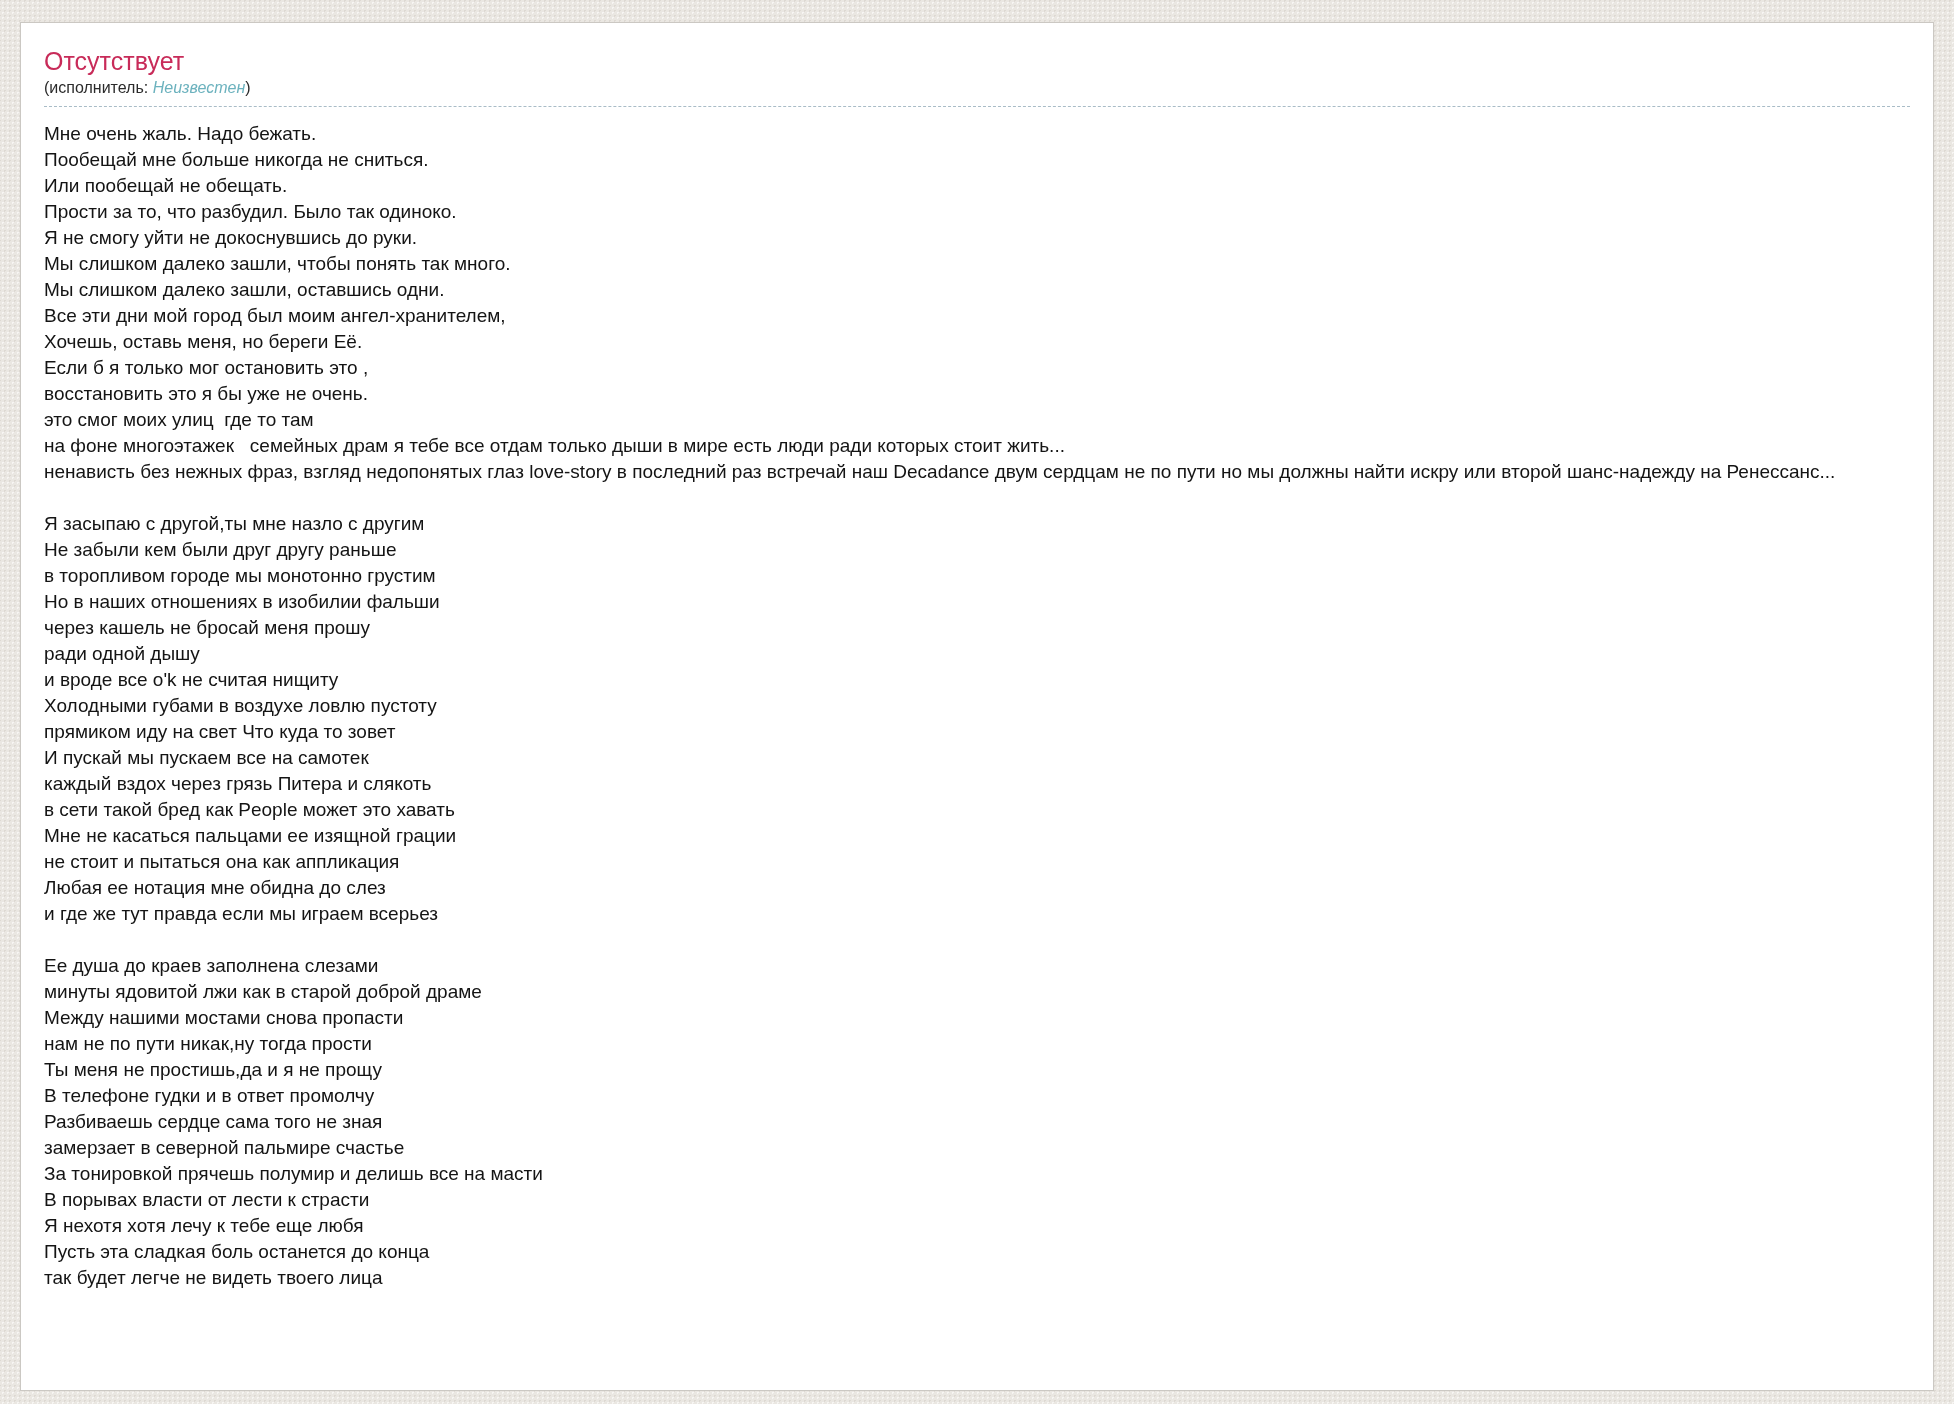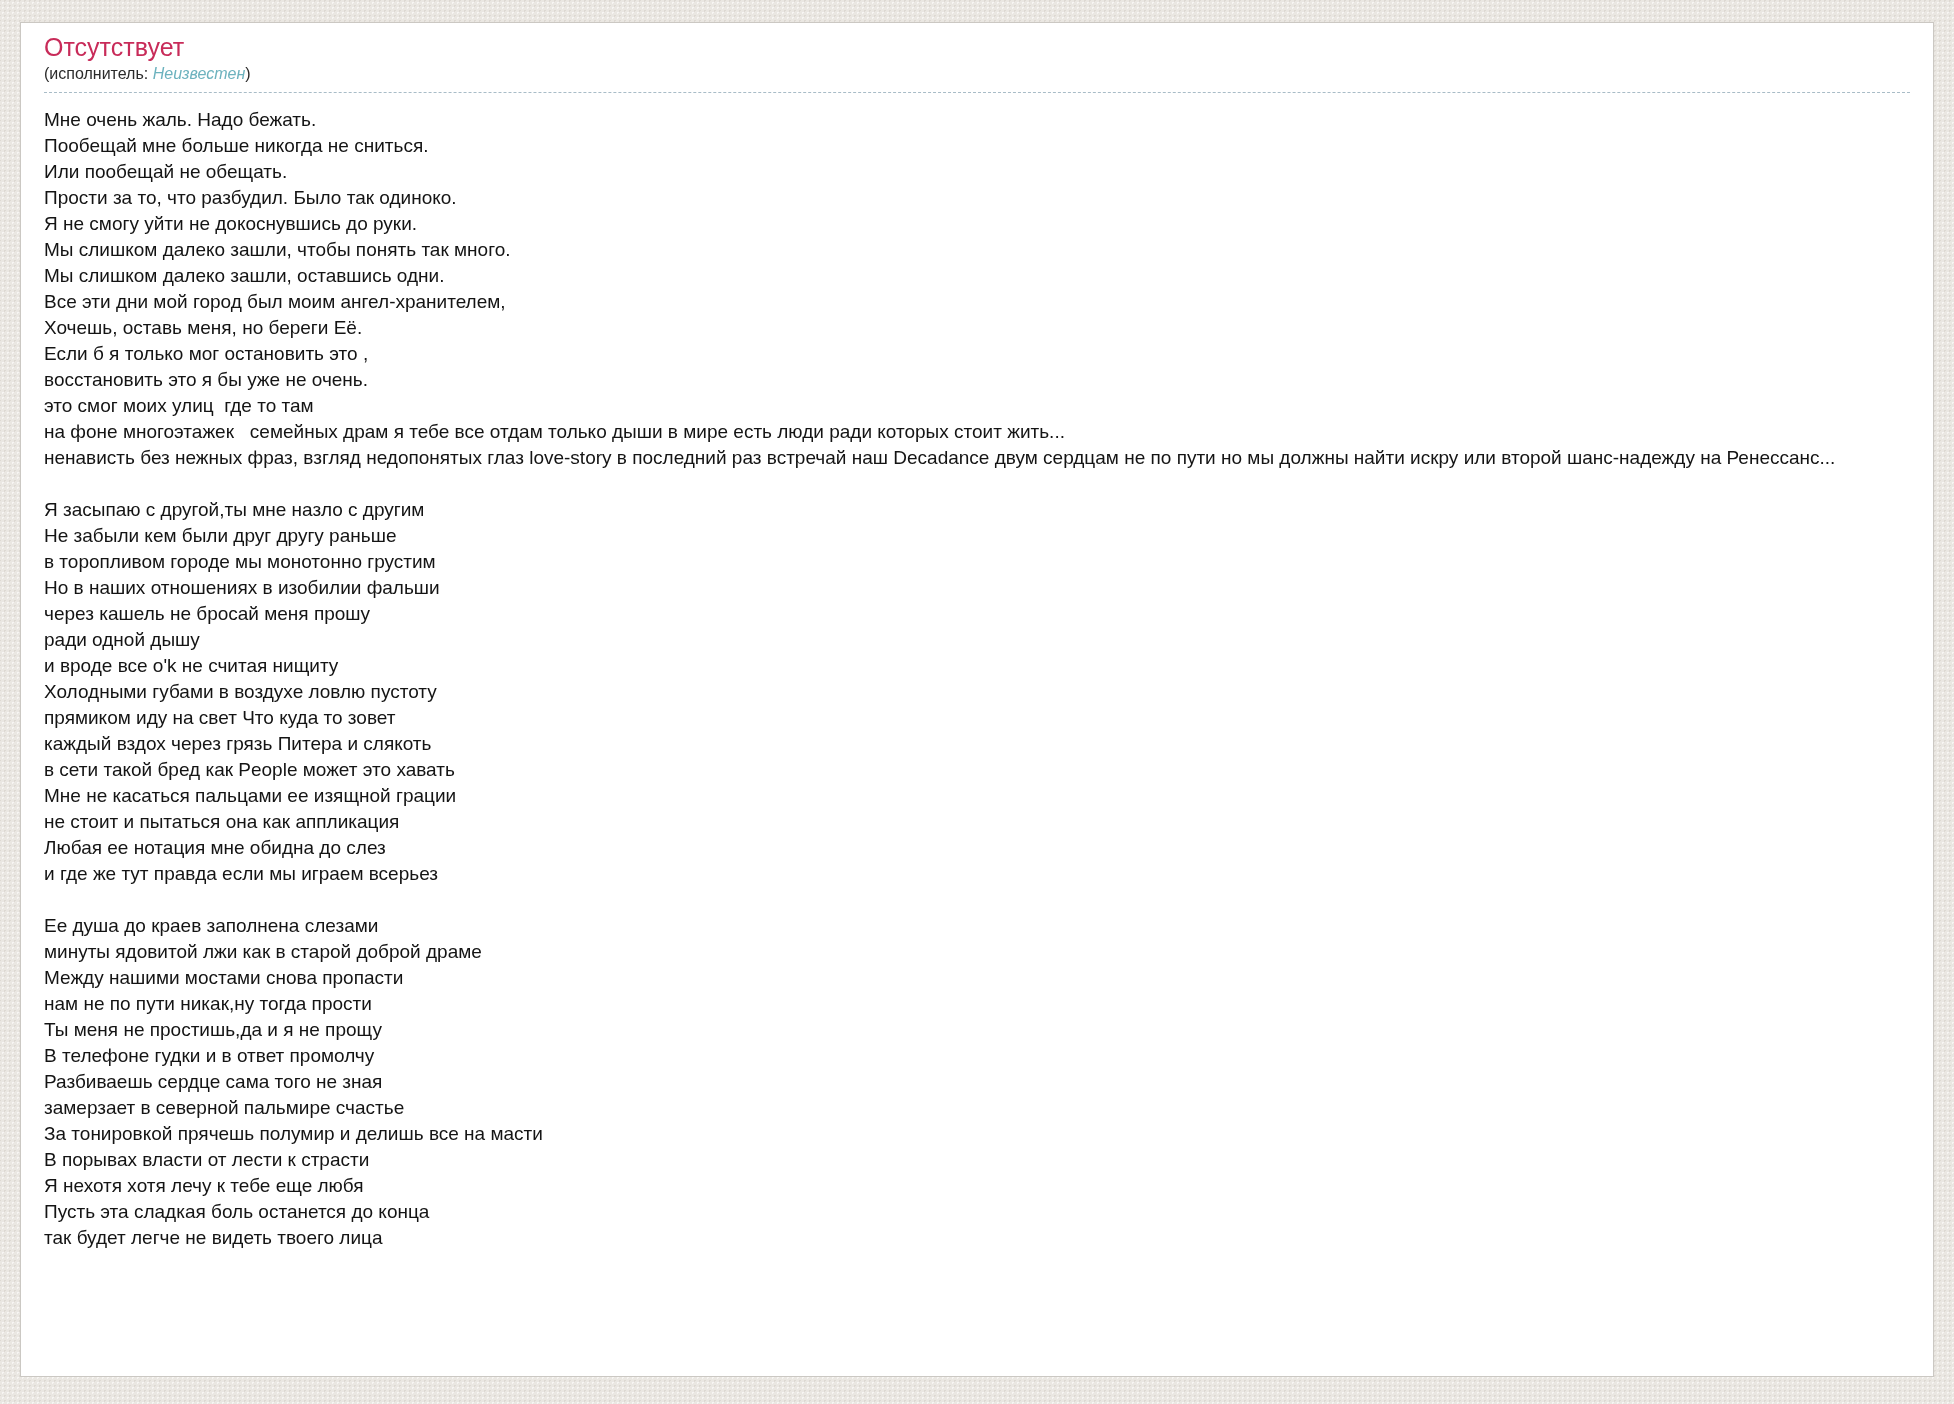--- a/index.html
+++ b/index.html
@@ -19,21 +19,21 @@
     background-position: 0 0, 2px 3px;
   }
   .card {
     position: absolute;
     left: 20px;
     top: 22px;
     width: 1866px;      
     height: 1311px;
     background: #ffffff;
     border: 1px solid #cbc8c3;
-    padding: 10px 23px 32px 23px;
+    padding: 24px 23px 32px 23px;
     overflow: visible;
   }
   .song-title {
     margin: 0 0 3px 0;
     font-size: 25px;
     font-weight: 400;
     line-height: 1.15;
     color: #c82b59;
   }
   .artist-line {
@@ -90,20 +90,21 @@
     <div class="stanza">
         <div class="line">Я засыпаю с другой,ты мне назло с другим</div>
         <div class="line">Не забыли кем были друг другу раньше</div>
         <div class="line">в торопливом городе мы монотонно грустим</div>
         <div class="line">Но в наших отношениях в изобилии фальши</div>
         <div class="line">через кашель не бросай меня прошу</div>
         <div class="line">ради одной дышу</div>
         <div class="line">и вроде все o'k не считая нищиту</div>
         <div class="line">Холодными губами в воздухе ловлю пустоту</div>
         <div class="line">прямиком иду на свет Что куда то зовет</div>
+        <div class="line">И пускай мы пускаем все на самотек</div>
         <div class="line">каждый вздох через грязь Питера и слякоть</div>
         <div class="line">в сети такой бред как People может это хавать</div>
         <div class="line">Мне не касаться пальцами ее изящной грации</div>
         <div class="line">не стоит и пытаться она как аппликация</div>
         <div class="line">Любая ее нотация мне обидна до слез</div>
         <div class="line">и где же тут правда если мы играем всерьез</div>
       </div>
     <div class="stanza">
         <div class="line">Ее душа до краев заполнена слезами</div>
         <div class="line">минуты ядовитой лжи как в старой доброй драме</div>

